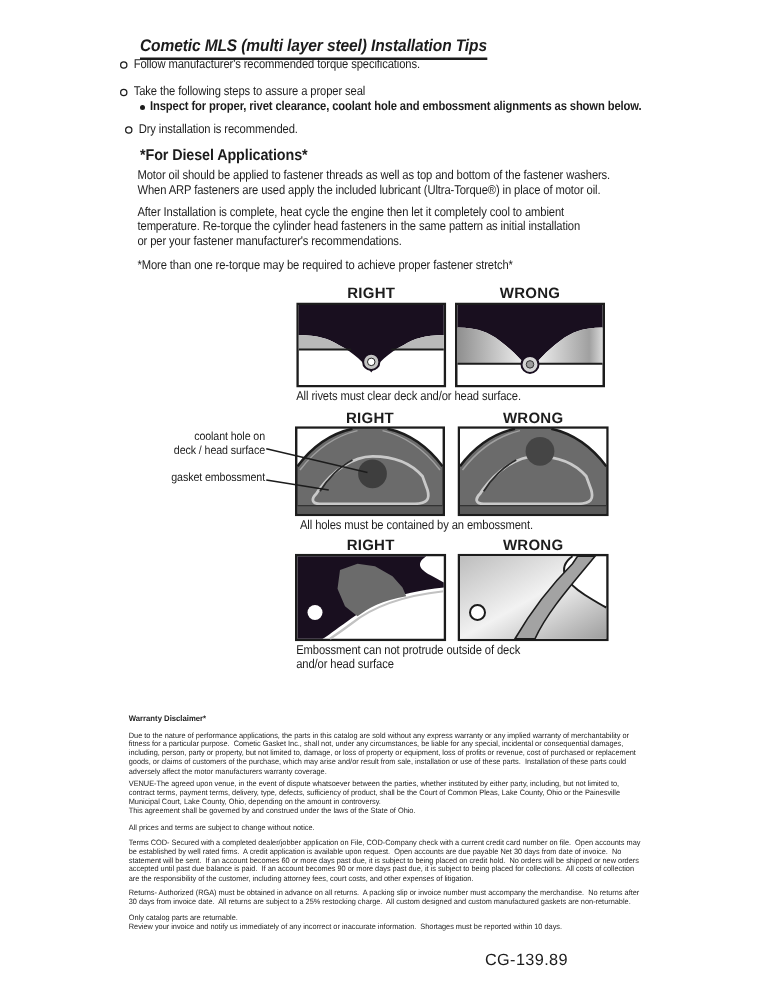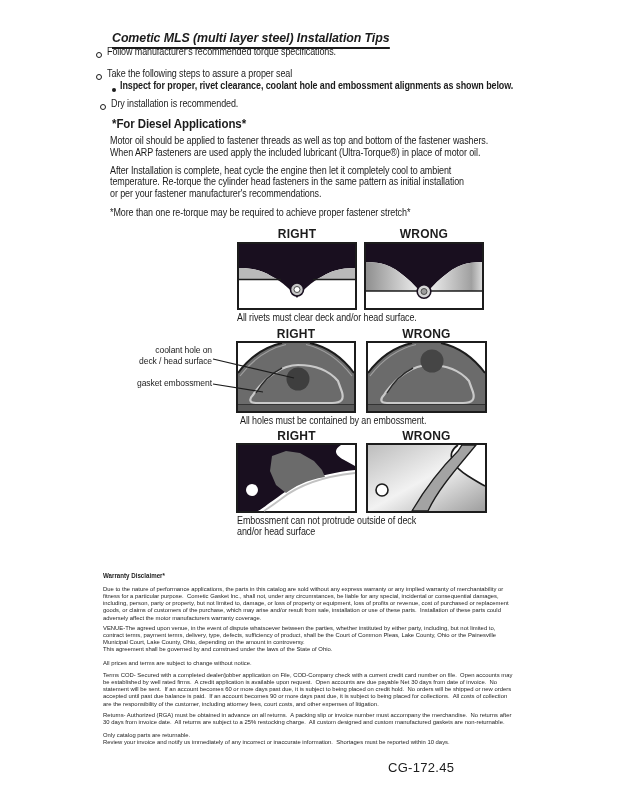--- a/index.html
+++ b/index.html
@@ -7,21 +7,21 @@
         font-family:"Liberation Sans",sans-serif;color:#1c1c1c;}
   .abs{position:absolute;}
   .pre{white-space:pre;}
   .sx{transform:scaleX(0.88);transform-origin:0 0;}
   .sx92{transform:scaleX(0.92);transform-origin:0 0;}
   .sx95{transform:scaleX(0.95);transform-origin:0 0;}
   .sxr{transform:scaleX(0.90);transform-origin:100% 0;}
 
   .title{font-size:13.5px;font-weight:bold;letter-spacing:-0.1px;
          border-bottom:2px solid #1c1c1c;padding-bottom:2px;display:inline-block;}
-  .body-line{font-size:10.2px;letter-spacing:-0.1px;line-height:12px;display:flex;align-items:flex-end;}
+  .body-line{font-size:10.2px;letter-spacing:-0.1px;line-height:12px;display:flex;align-items:center;}
   .para{font-size:10.2px;letter-spacing:-0.1px;line-height:11.6px;}
   .h2{font-size:12.5px;font-weight:bold;letter-spacing:-0.1px;}
   .figlabel{font-size:12px;font-weight:bold;text-align:center;letter-spacing:0.2px;}
   .caption{font-size:10.2px;letter-spacing:-0.1px;line-height:11px;}
   .leader-label{font-size:9.5px;letter-spacing:-0.1px;line-height:10.5px;text-align:right;}
   .ring{width:4px;height:4px;border:1px solid #1c1c1c;border-radius:50%;display:inline-block;
         margin-right:5px;flex:0 0 auto;}
   .dot{width:4px;height:4px;background:#1c1c1c;border-radius:50%;display:inline-block;
        margin-right:4px;flex:0 0 auto;}
   .disc{font-size:6.2px;line-height:7.3px;letter-spacing:0;}
@@ -185,15 +185,15 @@
   <div class="abs disc pre sx95" style="left:103px;top:670.5px;">Terms COD- Secured with a completed dealer/jobber application on File, COD-Company check with a current credit card number on file.  Open accounts may
 be established by well rated firms.  A credit application is available upon request.  Open accounts are due payable Net 30 days from date of invoice.  No
 statement will be sent.  If an account becomes 60 or more days past due, it is subject to being placed on credit hold.  No orders will be shipped or new orders
 accepted until past due balance is paid.  If an account becomes 90 or more days past due, it is subject to being placed for collections.  All costs of collection
 are the responsibility of the customer, including attorney fees, court costs, and other expenses of litigation.</div>
   <div class="abs disc pre sx95" style="left:103px;top:710.5px;">Returns- Authorized (RGA) must be obtained in advance on all returns.  A packing slip or invoice number must accompany the merchandise.  No returns after
 30 days from invoice date.  All returns are subject to a 25% restocking charge.  All custom designed and custom manufactured gaskets are non-returnable.</div>
   <div class="abs disc pre sx95" style="left:103px;top:730.5px;">Only catalog parts are returnable.
 Review your invoice and notify us immediately of any incorrect or inaccurate information.  Shortages must be reported within 10 days.</div>
 
-  <div class="abs code" style="left:388px;top:760px;">CG-172.45</div>
+  <div class="abs code" style="left:388px;top:760px;">CG-139.89</div>
 
 </div>
 
 </body></html>

